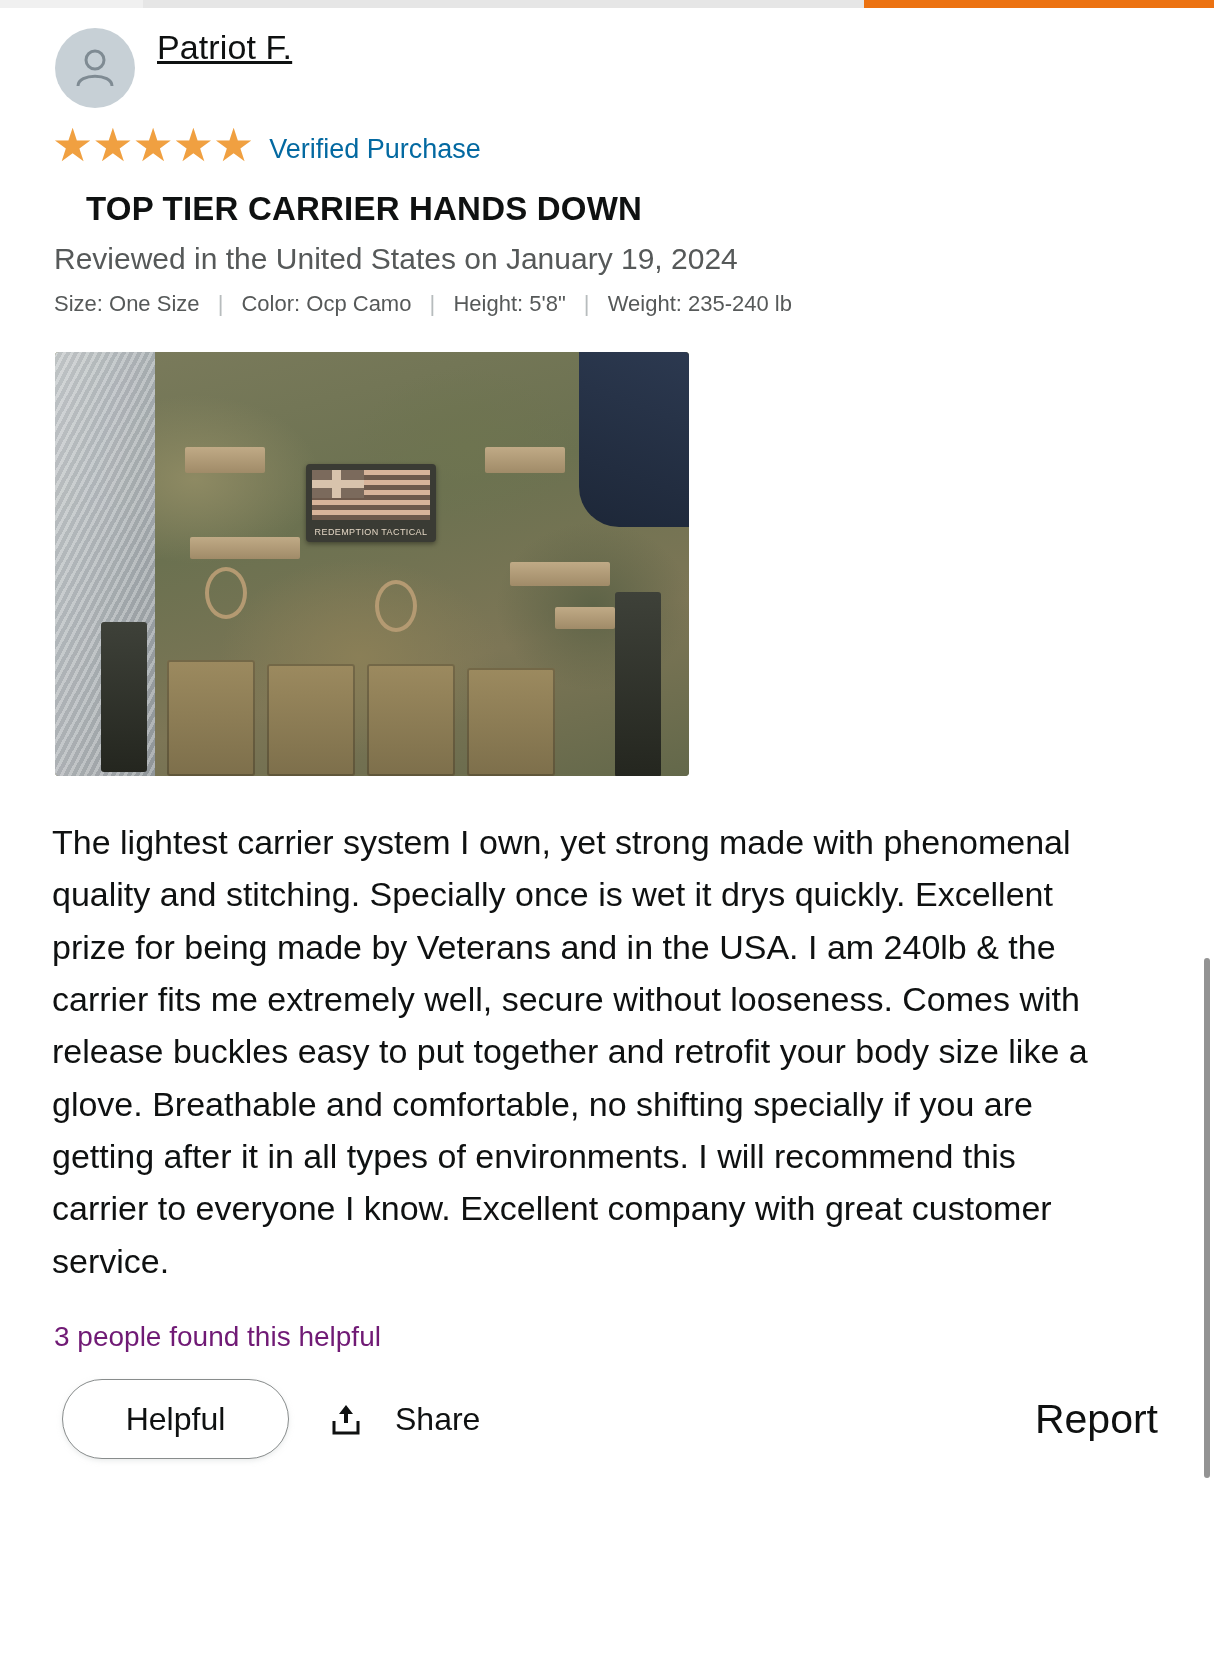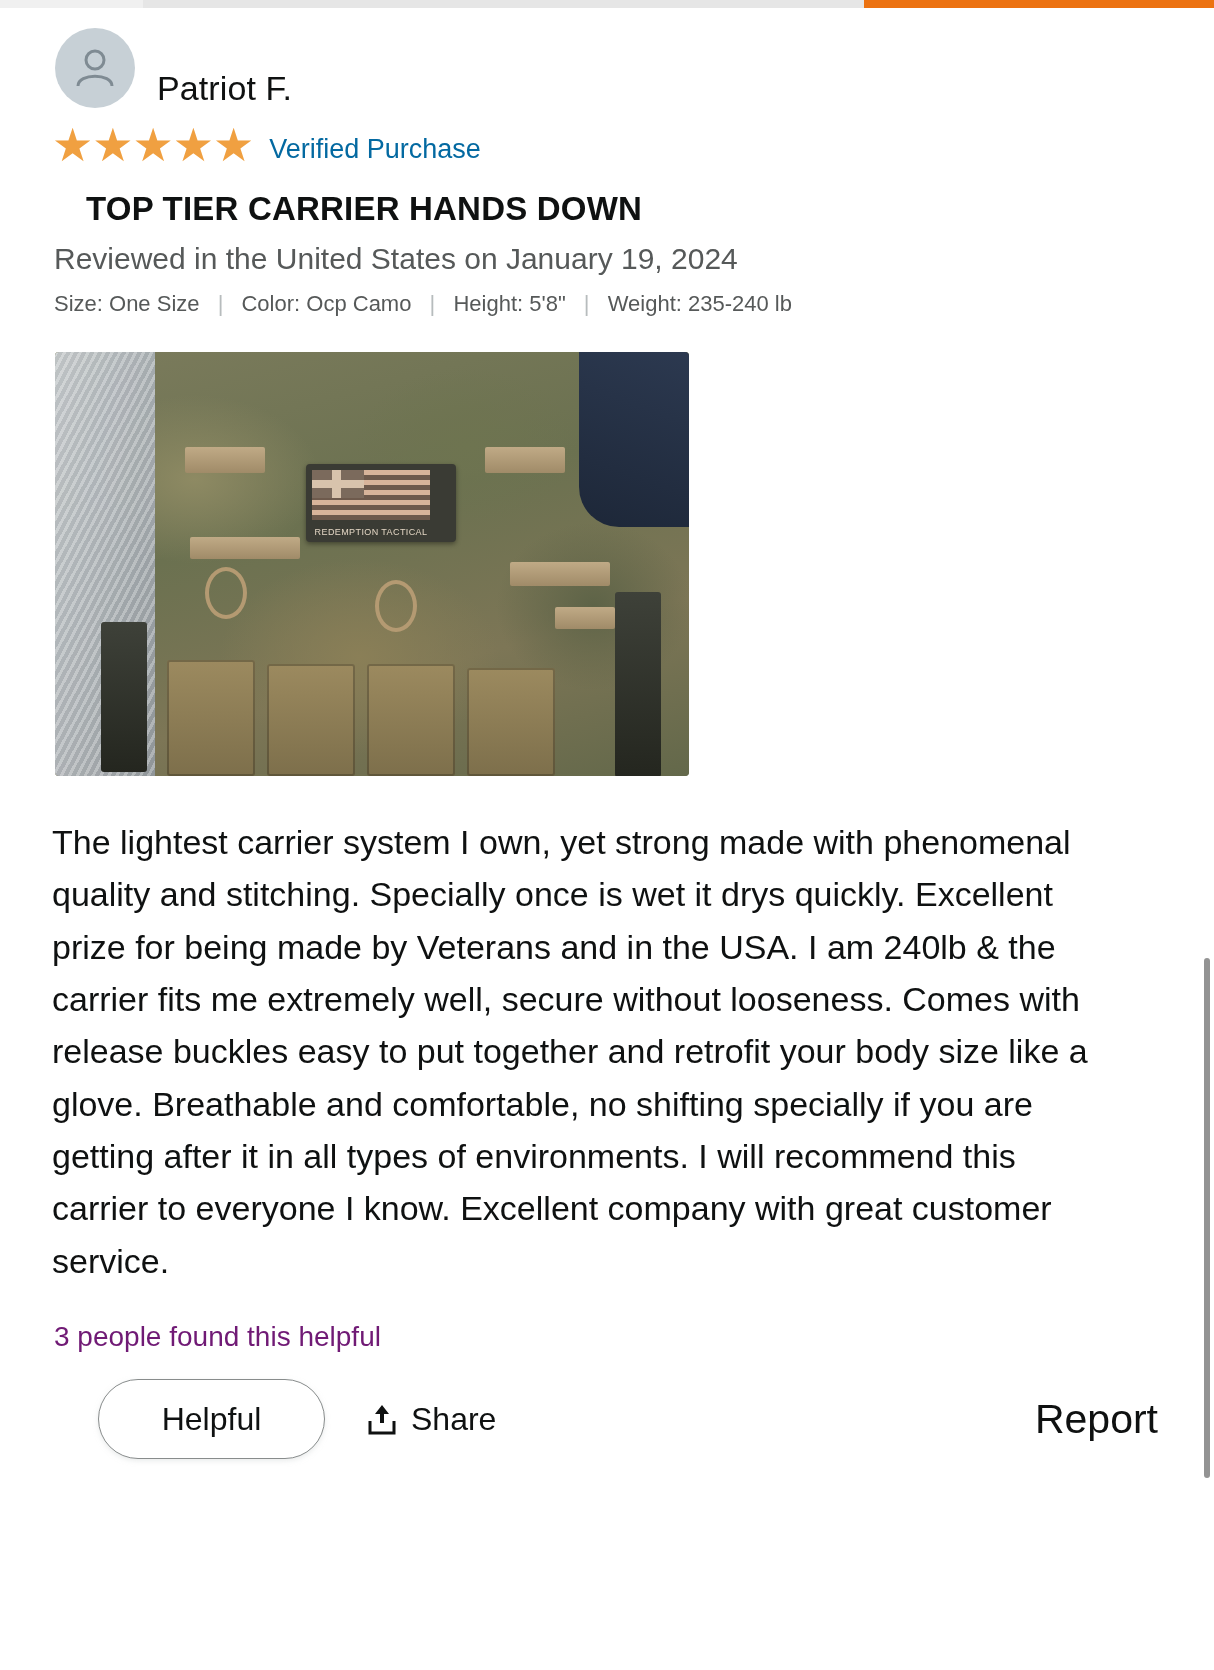--- a/index.html
+++ b/index.html
@@ -40,22 +40,23 @@
 
   .page {
     position: absolute;
     top: 8px; left: 0;
     width: 1214px;
   }
 
   
   .reviewer {
     display: flex;
-    align-items: flex-end;
+    align-items: flex-start;
     padding: 20px 0 0 55px;
+    text-decoration: underline;
   }
   .avatar {
     width: 80px;
     height: 80px;
     border-radius: 50%;
     background: #c7d0d6;
     display: flex;
     align-items: center;
     justify-content: center;
     flex: none;
@@ -171,21 +172,20 @@
     border-radius: 2px;
   }
   .ri-flag {
     position: absolute;
     left: 251px; top: 112px;
     width: 130px; height: 78px;
     background: #3a3b34;
     border-radius: 4px;
     box-shadow: 0 2px 5px rgba(0,0,0,.4);
     overflow: hidden;
-    padding-left: 20px;
   }
   .ri-flag .stripes {
     position: absolute; left: 6px; top: 6px;
     width: 118px; height: 50px;
     background: repeating-linear-gradient(180deg, #d8b49a 0 5px, #6e5a4c 5px 10px);
   }
   .ri-flag .canton {
     position: absolute; left: 6px; top: 6px;
     width: 52px; height: 28px;
     background: #7b6a5c;
@@ -231,21 +231,21 @@
   .helpful-count {
     padding: 34px 0 0 54px;
     font-size: 28px;
     color: #701a75;
   }
 
   
   .actions {
     display: flex;
     align-items: center;
-    padding: 26px 0 0 98px;
+    padding: 26px 0 0 62px;
     position: relative;
   }
   .helpful-btn {
     width: 225px;
     height: 78px;
     border: 1px solid #888c8c;
     border-radius: 40px;
     background: #fff;
     font-size: 32px;
     color: #0f1111;
@@ -256,20 +256,21 @@
     cursor: pointer;
     overflow: hidden;
   }
   .share {
     display: flex;
     align-items: center;
     margin-left: 42px;
     font-size: 32px;
     color: #0f1111;
     cursor: pointer;
+    gap: 20px;
   }
   .share-icon {
     margin-right: 14px;
     display: inline-flex;
   }
   .report {
     position: absolute;
     right: 56px;
     font-size: 41px;
     color: #0f1111;

